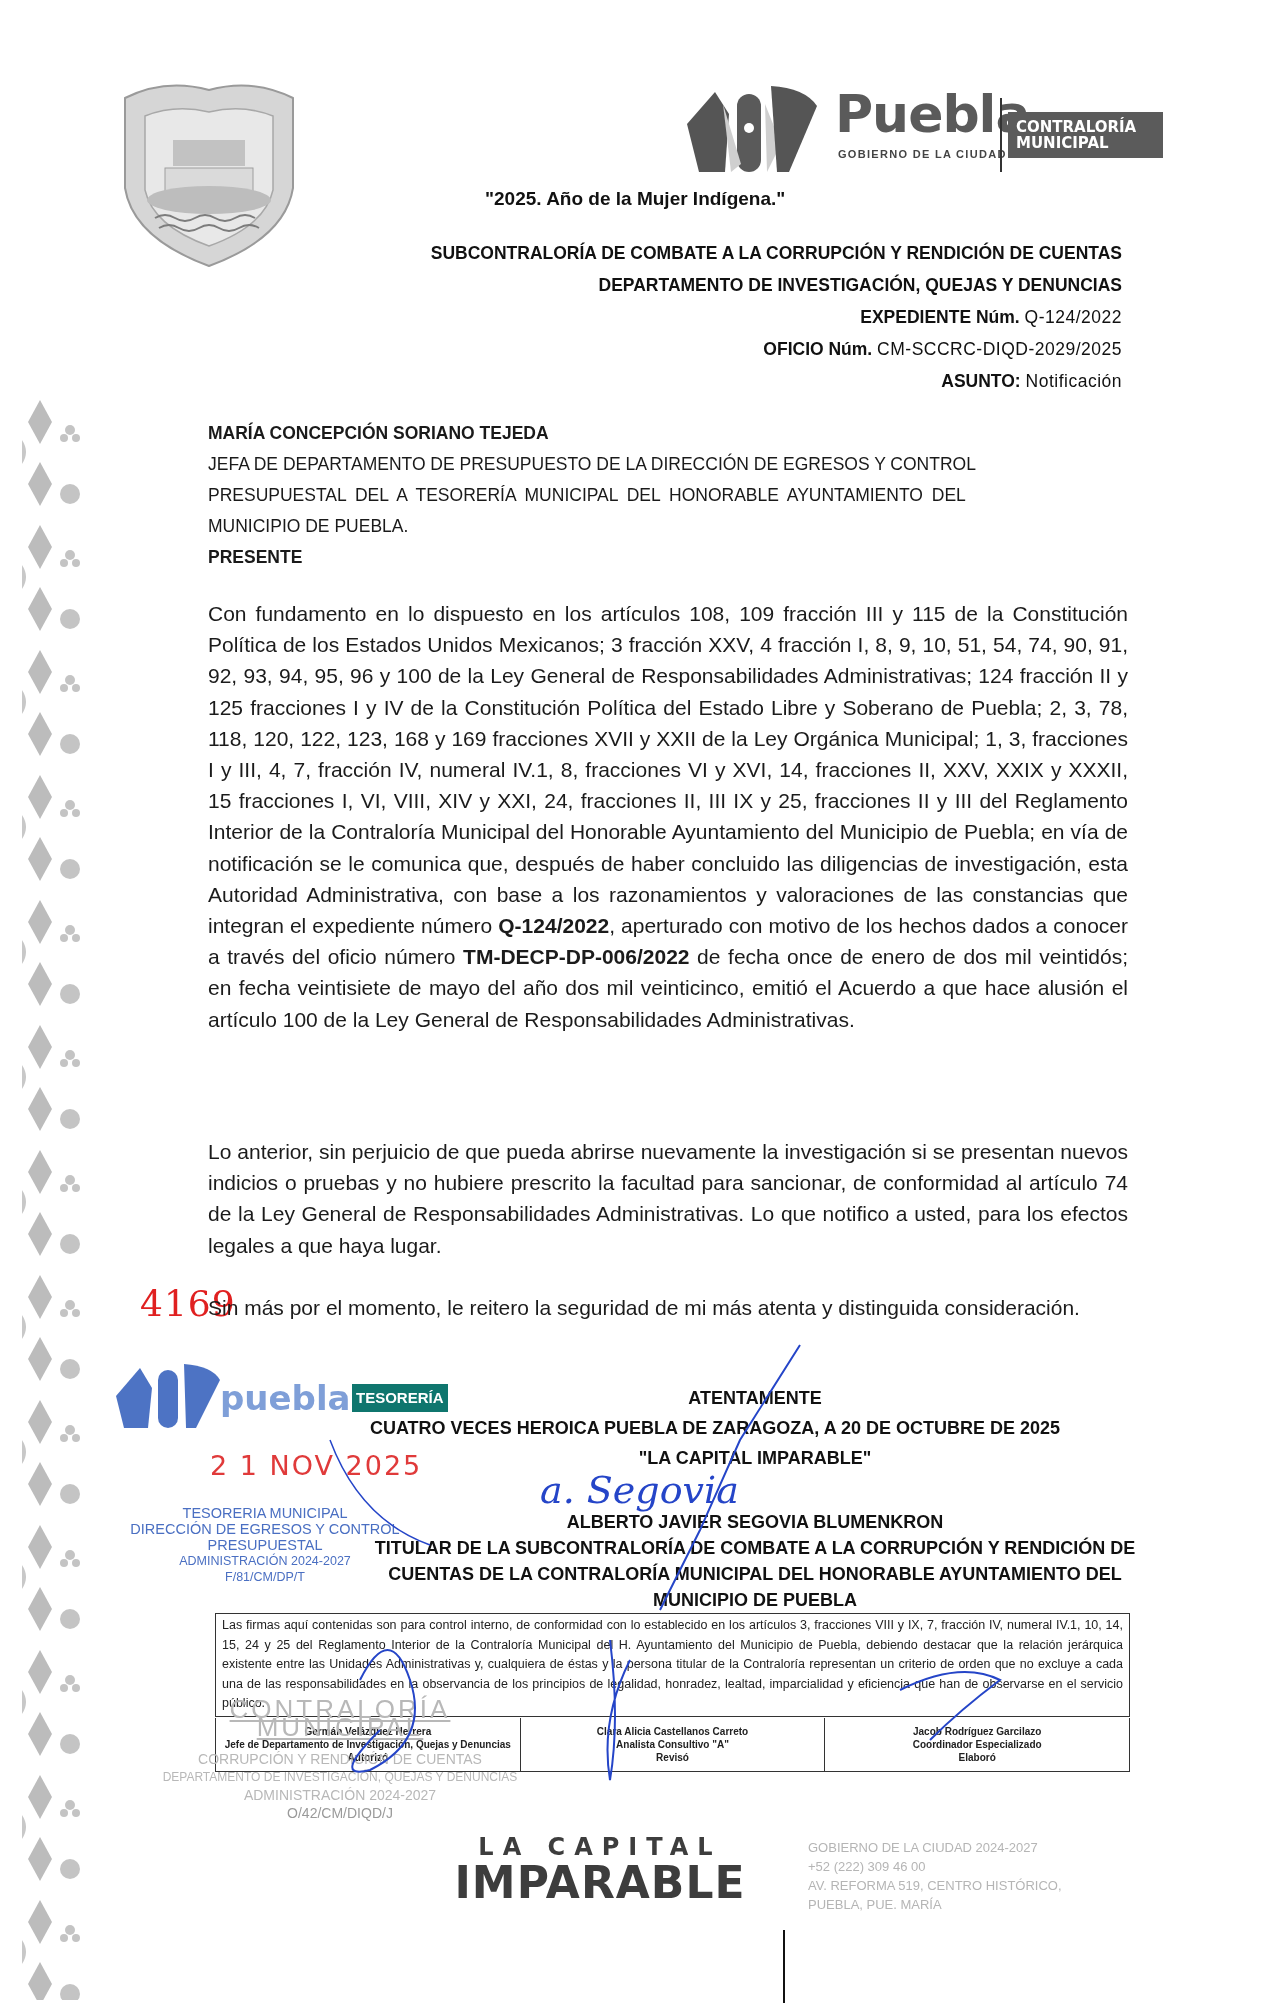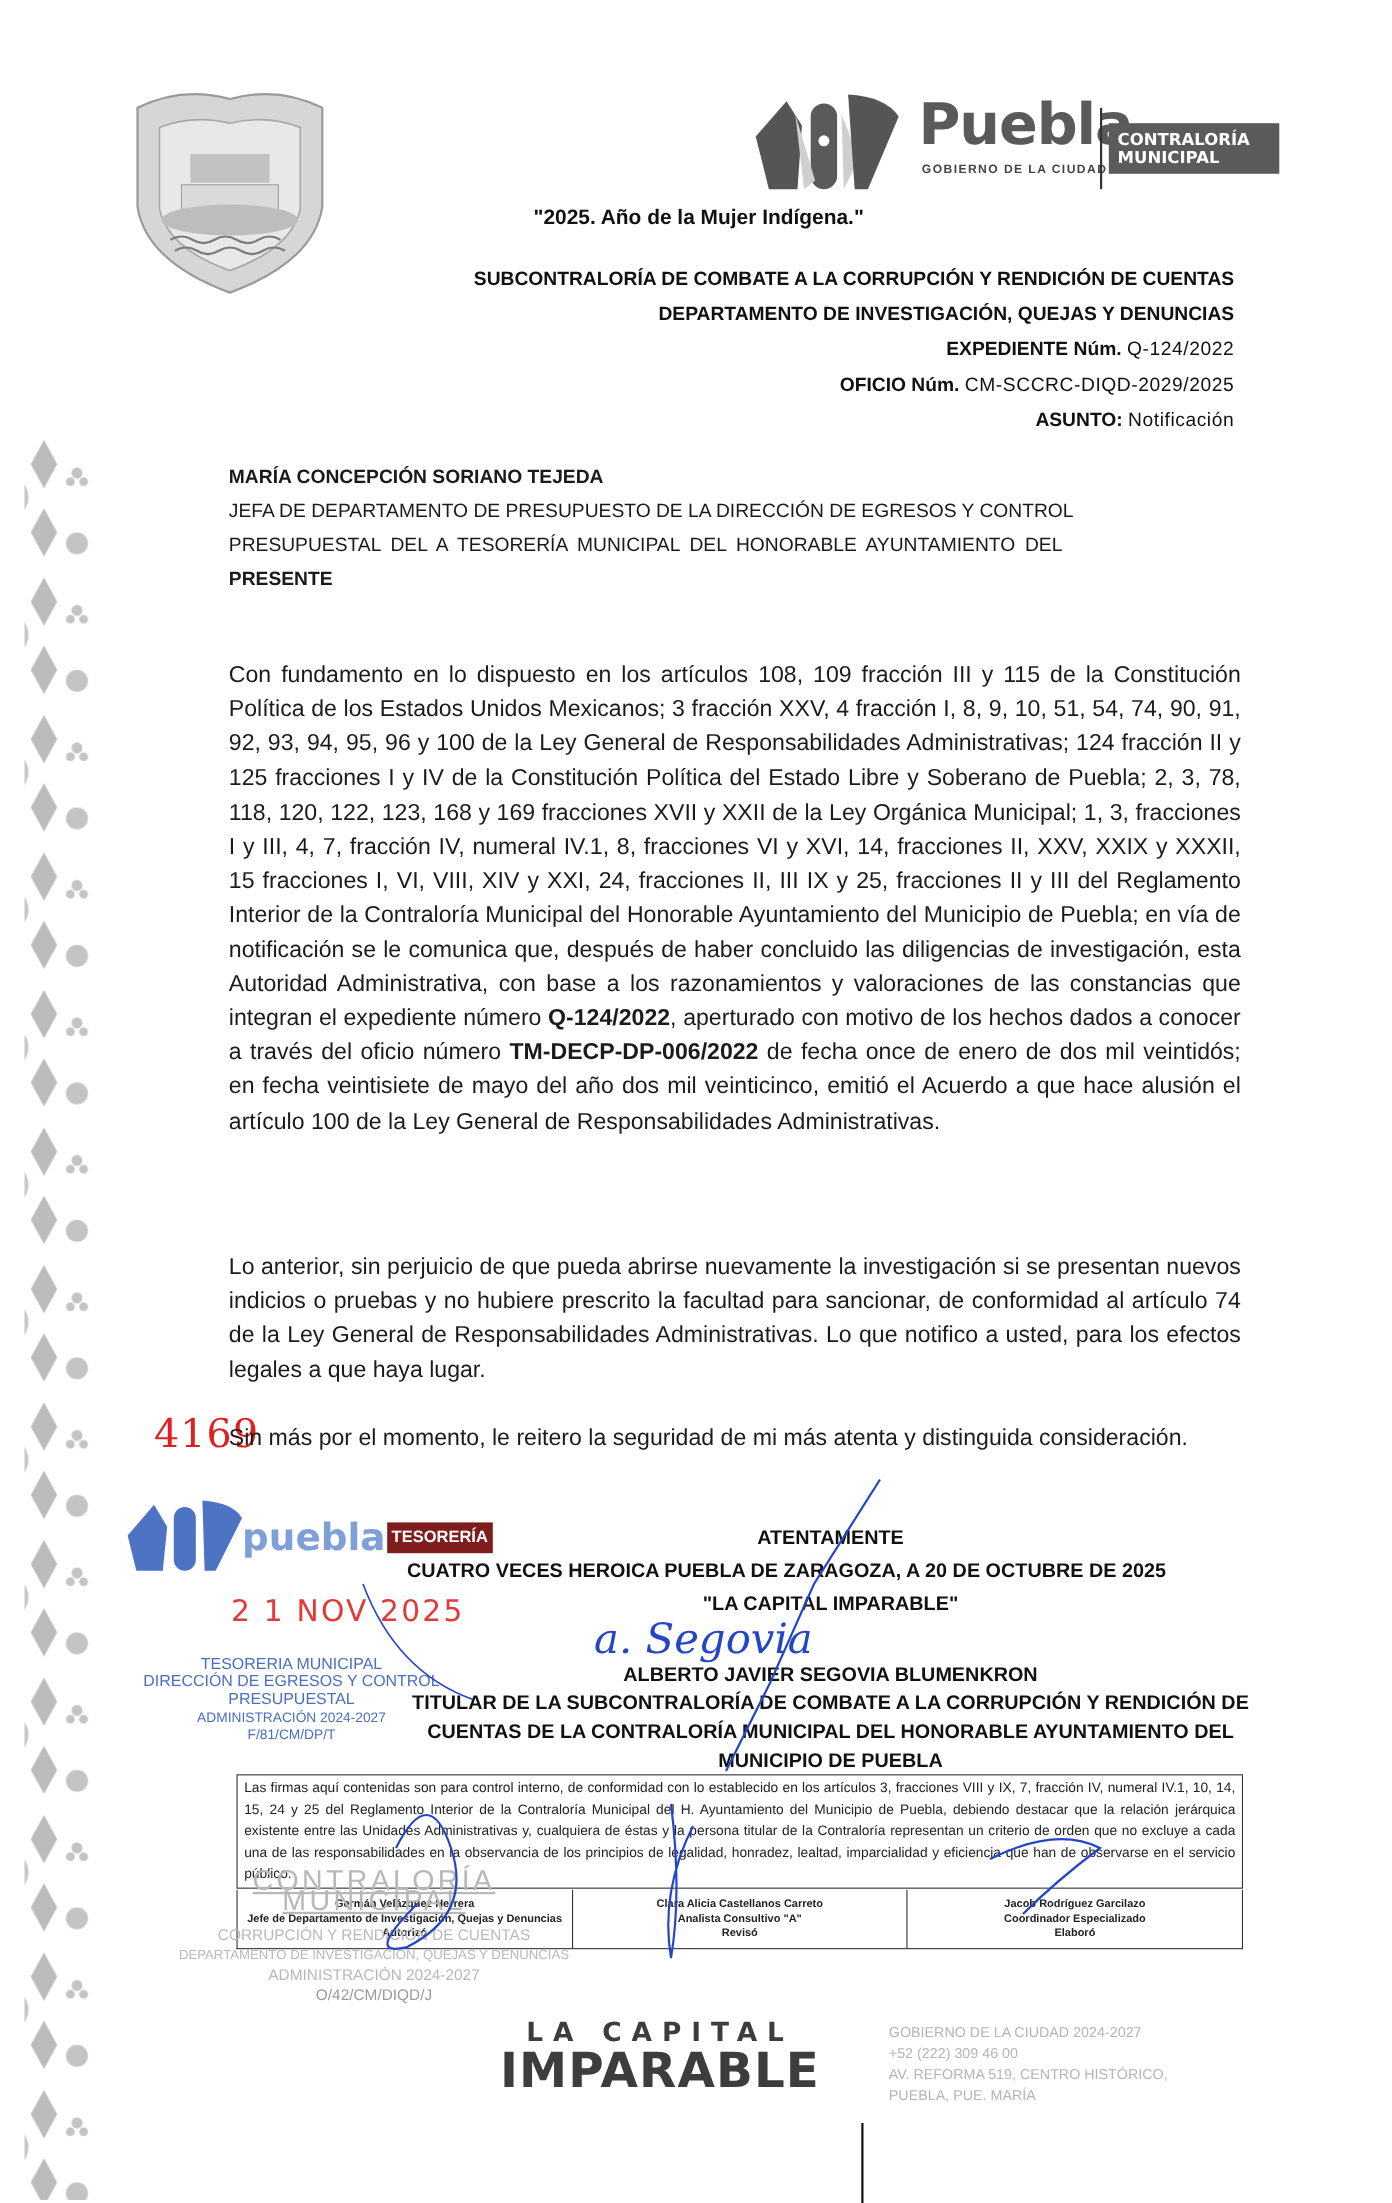--- a/index.html
+++ b/index.html
@@ -131,41 +131,42 @@
 </div>
 <div class="abs hdr" style="top:371px;">
   <b>ASUNTO:</b>
   <span class="val">Notificación</span>
 </div>
 
 <div class="abs addr">
   <div class="nm">MARÍA CONCEPCIÓN SORIANO TEJEDA</div>
   <div class="role">JEFA DE DEPARTAMENTO DE PRESUPUESTO DE LA DIRECCIÓN DE EGRESOS Y CONTROL</div>
   <div class="role" style="word-spacing:4px;">PRESUPUESTAL DEL A TESORERÍA MUNICIPAL DEL HONORABLE AYUNTAMIENTO DEL</div>
+  <div class="role">MUNICIPIO DE PUEBLA.</div>
   <div class="nm">PRESENTE</div>
 </div>
 
 <div class="abs para" style="top:598px;">
   <span>Con fundamento en lo dispuesto en los artículos 108, 109 fracción III y 115 de la Constitución Política de los Estados Unidos Mexicanos; 3 fracción XXV, 4 fracción I, 8, 9, 10, 51, 54, 74, 90, 91, 92, 93, 94, 95, 96 y 100 de la Ley General de Responsabilidades Administrativas; 124 fracción II y 125 fracciones I y IV de la Constitución Política del Estado Libre y Soberano de Puebla; 2, 3, 78, 118, 120, 122, 123, 168 y 169 fracciones XVII y XXII de la Ley Orgánica Municipal; 1, 3, fracciones I y III, 4, 7, fracción IV, numeral IV.1, 8, fracciones VI y XVI, 14, fracciones II, XXV, XXIX y XXXII, 15 fracciones I, VI, VIII, XIV y XXI, 24, fracciones II, III IX y 25, fracciones II y III del Reglamento Interior de la Contraloría Municipal del Honorable Ayuntamiento del Municipio de Puebla; en vía de notificación se le comunica que, después de haber concluido las diligencias de investigación, esta Autoridad Administrativa, con base a los razonamientos y valoraciones de las constancias que integran el expediente número </span><b>Q-124/2022</b><span>, aperturado con motivo de los hechos dados a conocer a través del oficio número </span><b>TM-DECP-DP-006/2022</b><span> de fecha once de enero de dos mil veintidós; en fecha veintisiete de mayo del año dos mil veinticinco, emitió el Acuerdo a que hace alusión el artículo 100 de la Ley General de Responsabilidades Administrativas.</span>
 </div>
 
 <div class="abs para" style="top:1136px;">Lo anterior, sin perjuicio de que pueda abrirse nuevamente la investigación si se presentan nuevos indicios o pruebas y no hubiere prescrito la facultad para sancionar, de conformidad al artículo 74 de la Ley General de Responsabilidades Administrativas. Lo que notifico a usted, para los efectos legales a que haya lugar.</div>
 
 <div class="abs redno">4169</div>
 
 <div class="abs para" style="top:1292px;">Sin más por el momento, le reitero la seguridad de mi más atenta y distinguida consideración.</div>
 
 <div class="abs stamp-logo">
   <svg width="110" height="70" viewBox="0 0 110 70">
     <polygon points="4,34 28,6 40,26 36,66 12,66" fill="#4d73c4"></polygon>
     <rect x="46" y="8" width="20" height="58" rx="10" fill="#4d73c4"></rect>
     <path d="M72,2 Q100,4 108,18 L84,66 L74,66 Z" fill="#4d73c4"></path>
   </svg>
   <div class="abs" style="left:108px;top:16px;font-family:'DejaVu Sans',sans-serif;font-weight:bold;font-size:34px;color:#7f9fd8;">puebla</div>
-  <div class="abs" style="left:240px;top:22px;width:96px;height:28px;background:#7f1d1d;color:#fff;font-weight:bold;font-size:15px;padding:5px 4px;">TESORERÍA</div>
+  <div class="abs" style="left:240px;top:22px;width:96px;height:28px;background:#0f766e;color:#fff;font-weight:bold;font-size:15px;padding:5px 4px;">TESORERÍA</div>
 </div>
 <div class="abs stamp-date">2 1 NOV 2025</div>
 <div class="abs stamp-txt">
   <div>TESORERIA MUNICIPAL</div>
   <div>DIRECCIÓN DE EGRESOS Y CONTROL</div>
   <div>PRESUPUESTAL</div>
   <div style="font-size:12.5px;">ADMINISTRACIÓN 2024-2027</div>
   <div style="font-size:12.5px;">F/81/CM/DP/T</div>
 </div>
 

